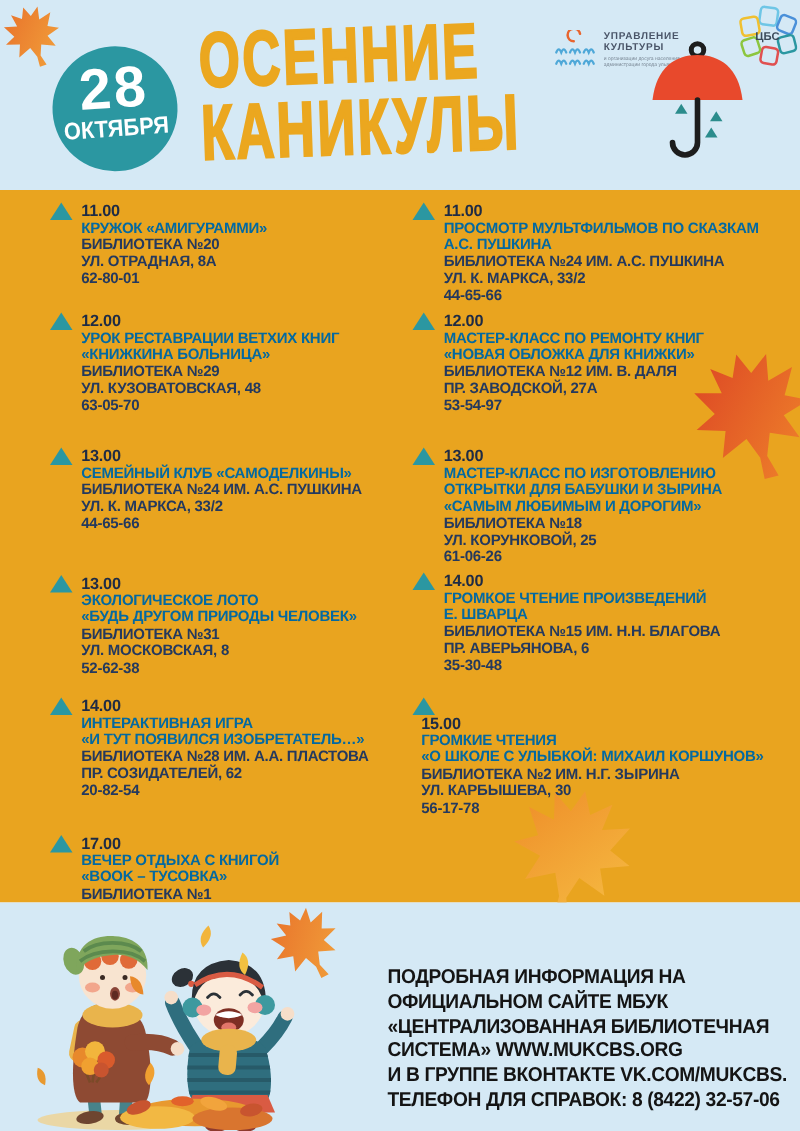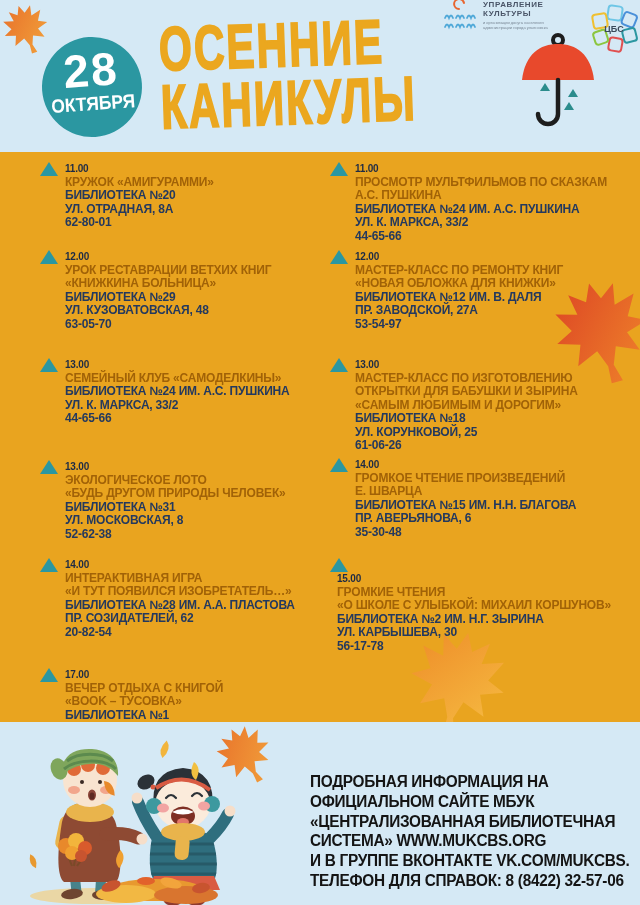--- a/index.html
+++ b/index.html
@@ -14,35 +14,35 @@
   .footer{position:absolute;left:0;top:722px;width:640px;height:183px;background:var(--blue);}
 
   
   .date-circle{position:absolute;left:42px;top:37px;width:100px;height:100px;border-radius:50%;
     background:var(--teal);color:#fff;text-align:center;transform:rotate(-4deg);}
   .date-day{font-size:46px;line-height:46px;margin-top:10px;letter-spacing:2px;}
   .date-month{font-size:19px;letter-spacing:0;transform:scaleX(.92);}
   .title{position:absolute;left:160px;top:14px;color:var(--titleorange);transform:rotate(-2deg);}
   .title div{font-size:62px;line-height:58px;transform:scale(.68,1);transform-origin:left top;
     letter-spacing:3px;-webkit-text-stroke:2px var(--titleorange);white-space:nowrap;}
-  .logo-culture{position:absolute;left:443px;top:0;display:flex;gap:6px;}
+  .logo-culture{position:absolute;left:443px;top:24px;display:flex;gap:6px;}
   .logo-culture-text .l1{font-size:8px;color:#4A5568;letter-spacing:.6px;line-height:9px;}
   .logo-culture-text .sub{font-size:4px;color:#7A8896;width:86px;line-height:5px;margin-top:2px;font-weight:normal;}
   .logo-cbs{position:absolute;left:590px;top:4px;}
   .umbrella{position:absolute;left:516px;top:30px;}
 
   
   .col{position:absolute;top:152px;width:300px;height:570px;}
   .col-left{left:40px;} .col-right{left:330px;}
   .event{position:absolute;left:0;display:flex;align-items:flex-start;}
   .tri{width:0;height:0;border-left:9px solid transparent;border-right:9px solid transparent;
     border-bottom:14px solid var(--teal);margin-top:0;}
   .etext{margin-left:7px;}
-  .etime{font-size:10px;line-height:13.5px;color:#1E2B45;letter-spacing:-.2px;}
-  .etitle{font-size:12px;line-height:13.5px;color:#a16207;letter-spacing:-.2px;white-space:nowrap;}
+  .etime{font-size:13px;line-height:13.5px;color:#1E2B45;letter-spacing:-.2px;}
+  .etitle{font-size:12px;line-height:13.5px;color:#0369a1;letter-spacing:-.2px;white-space:nowrap;}
   .einfo{font-size:12px;line-height:13.5px;color:var(--navy);letter-spacing:-.2px;white-space:nowrap;}
 
   
   .leaf{position:absolute;}
 
   
   .footer-info{position:absolute;left:310px;top:772px;color:#141414;font-size:16px;line-height:19.8px;
     transform:scaleX(.96);transform-origin:left top;white-space:nowrap;letter-spacing:-.3px;}
   .kids{position:absolute;left:6px;top:738px;}
 </style>

